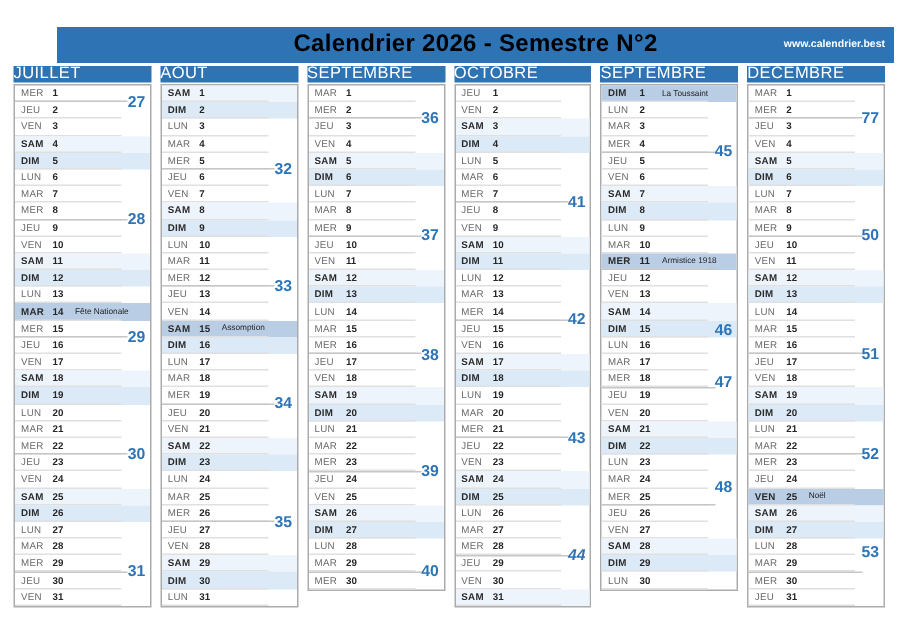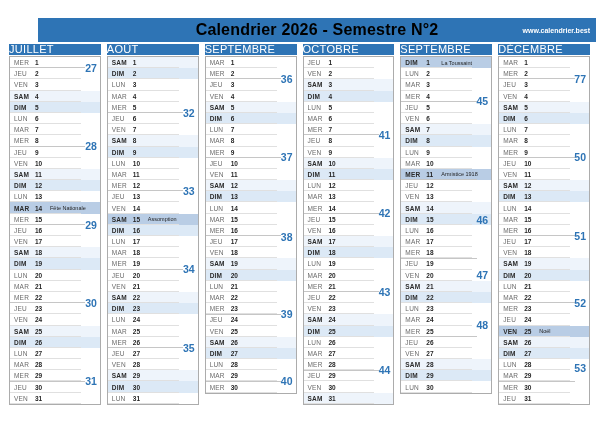--- a/index.html
+++ b/index.html
@@ -613,21 +613,21 @@
           <span class="dow">SAM</span>
           <span class="num">31</span>
         </div>
         <div class="wk-line" style="top: 77.4px;"></div>
         <span class="wk" style="top: 70.9px;">41</span>
         <div class="wk-line" style="top: 155.8px;"></div>
         <span class="wk" style="top: 149.3px;">42</span>
         <div class="wk-line" style="top: 234.2px;"></div>
         <span class="wk" style="top: 227.7px;">43</span>
         <div class="wk-line" style="top: 312.6px;"></div>
-        <span class="wk" style="top: 306.1px;">44</span>
+        <span class="wk" style="top: 306.1px; font-style: italic;">44</span>
       </div>
   </div>
 
   <div class="month">
     <div class="month-header">SEPTEMBRE</div>
     <div class="month-table">
         <div class="row holiday">
           <span class="dow">DIM</span>
           <span class="num">1</span>
           <span class="hol">La Toussaint</span>
@@ -747,21 +747,21 @@
         </div>
         <div class="row">
           <span class="dow">LUN</span>
           <span class="num">30</span>
         </div>
         <div class="wk-line" style="top: 43.8px;"></div>
         <span class="wk" style="top: 37.3px;">45</span>
         <div class="wk-line" style="top: 122.2px;"></div>
         <span class="wk" style="top: 115.7px; margin-top: 40px;">46</span>
         <div class="wk-line" style="top: 200.6px;"></div>
-        <span class="wk" style="top: 211px;">47</span>
+        <span class="wk" style="top: 191px;">47</span>
         <div class="wk-line" style="top: 279px;"></div>
         <span class="wk" style="top: 261px;">48</span>
       </div>
   </div>
 
   <div class="month">
     <div class="month-header">DÉCEMBRE</div>
     <div class="month-table">
         <div class="row">
           <span class="dow">MAR</span>

